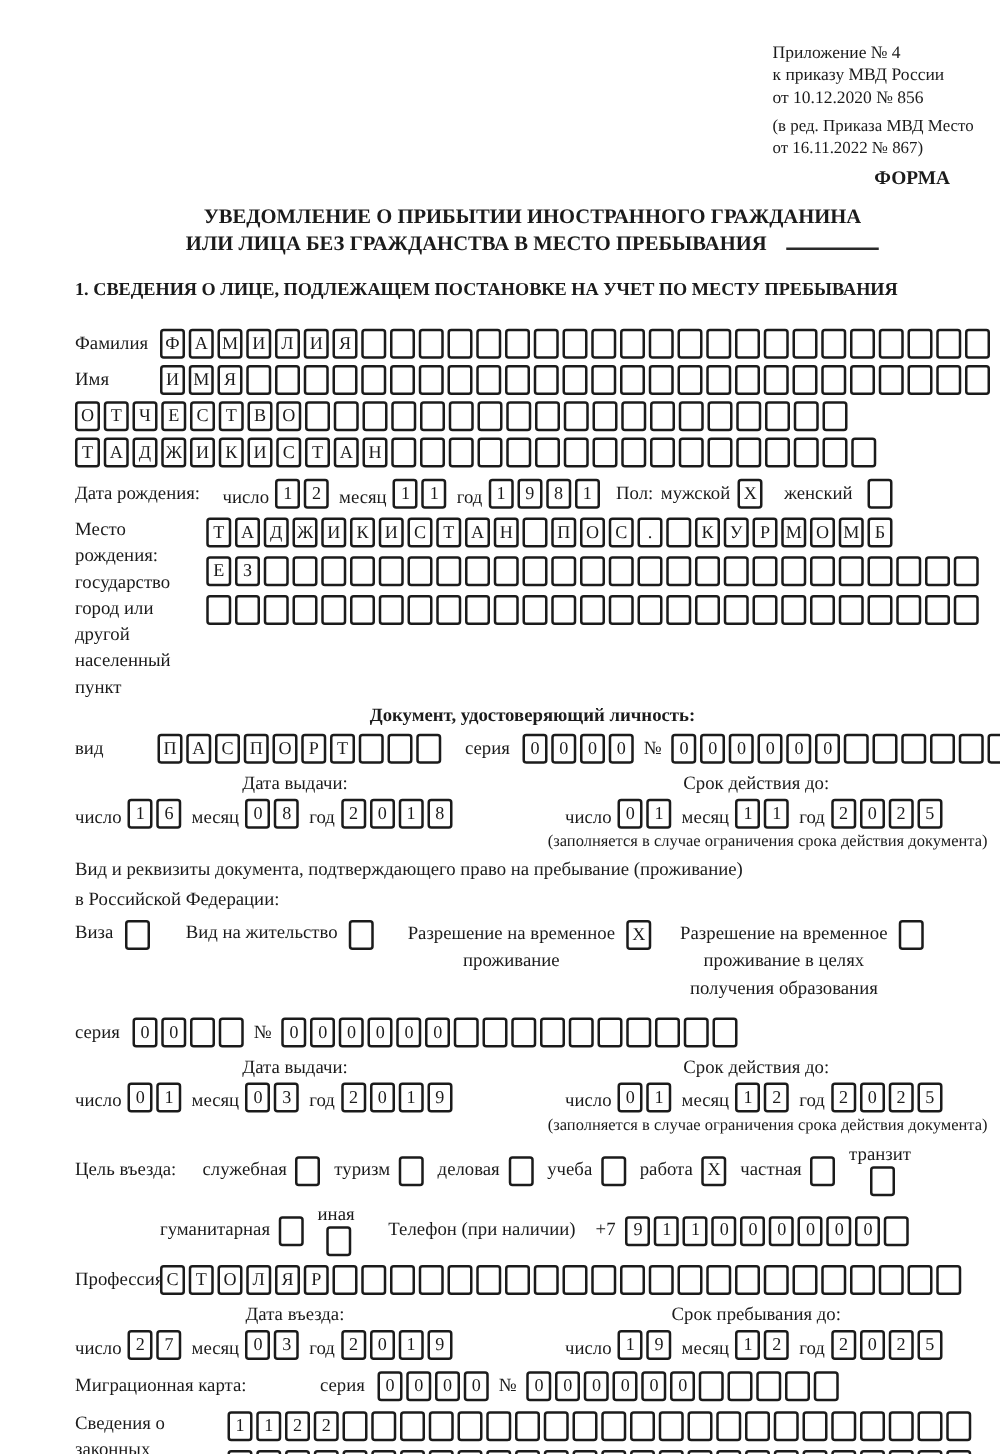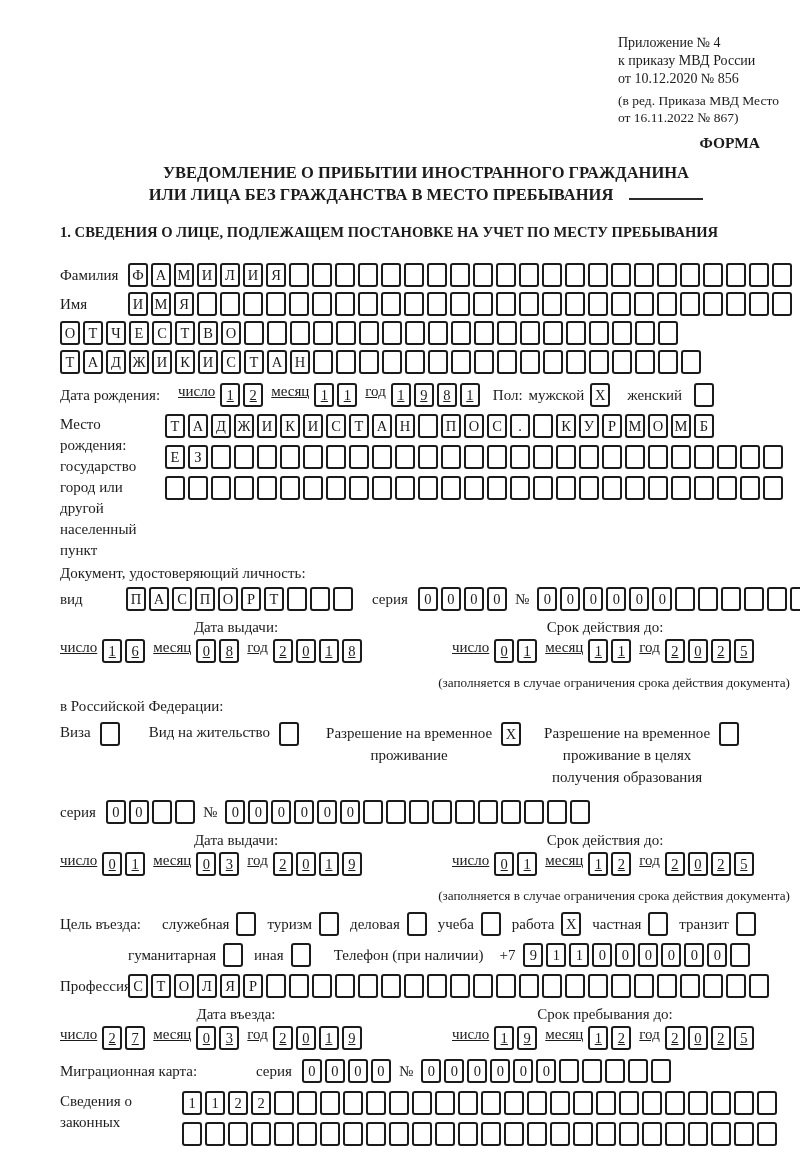--- a/index.html
+++ b/index.html
@@ -21,43 +21,43 @@
   .flabel { font-size:15px; flex:none; }
   .mlabel { font-size:15px; line-height:21px; flex:none; }
 
   .cells { display:inline-flex; flex:none; }
   .cell { flex:none; width:20px; height:24px; border:2px solid #1b1b1b; border-radius:3px;
           margin-right:3px; display:inline-flex; align-items:center; justify-content:center;
           font-size:14.5px; background:#fff; }
   .stack { display:flex; flex-direction:column; }
   .stack .cells { margin-bottom:7px; }
 
-  .drow { display:inline-flex; align-items:flex-start;text-decoration:underline; }
+  .drow { display:inline-flex; align-items:flex-end; }
   .dlabel { font-size:15px; margin:0 5px; flex:none; }
   .drow .dlabel:first-child { margin-left:0; }
 
-  .center-bold { text-align:left; font-weight:normal; font-size:15px; margin-top:4px; }
+  .center-bold { text-align:center; font-weight:bold; font-size:15px; margin-top:4px; }
 
   .pair { display:flex; margin-top:8px; }
   .pair .col-l { width:352px; flex:none; }
   .pair .col-r { width:306px; flex:none; margin-left:40px; }
   .dheading { text-align:center; font-size:15px; }
   .pair .drow { margin-top:3px; display:flex; }
-  .note-right { text-align:right; font-size:13.2px; margin-top:12px; padding-right:2px; }
+  .note-right { text-align:right; font-size:13.2px; margin-top:2px; padding-right:2px; }
 
   .para { font-size:15px; margin-top:7px; }
 
   .res-row { display:flex; align-items:flex-start; margin-top:7px; }
   .res-opt { display:flex; align-items:flex-start; }
   .res-label { font-size:15px; margin-right:9px; margin-top:2px; }
   .res-multi { text-align:center; font-size:15px; line-height:22px; margin-right:9px; }
 
   .optrow { display:inline-flex; align-items:center; }
   .opt { display:inline-flex; align-items:center; margin-right:8px; }
-  .opt:last-child { margin-right:0; }
+  .opt:last-child { margin-right:0;flex-direction:column; }
   .opt-label { font-size:15px; margin-right:7px; }
 </style>
 </head>
 <body>
 
 <div class="page">
 
   <div class="appendix">
     <div>Приложение № 4</div>
     <div>к приказу МВД России</div>
@@ -399,20 +399,21 @@
           <span class="dlabel">год</span>
           <span class="cell">2</span>
           <span class="cell">0</span>
           <span class="cell">2</span>
           <span class="cell">5</span>
         </div>
     </div>
   </div>
   <div class="note-right">(заполняется в случае ограничения срока действия документа)</div>
 
+  <div class="para">Вид и реквизиты документа, подтверждающего право на пребывание (проживание)</div>
   <div class="para">в Российской Федерации:</div>
 
   <div class="res-row">
     <div class="res-opt">
       <span class="res-label">Виза</span>
       <span class="cell"></span>
     </div>
     <div class="res-opt" style="margin-left:26px">
       <span class="res-label">Вид на жительство</span>
       <span class="cell"></span>

